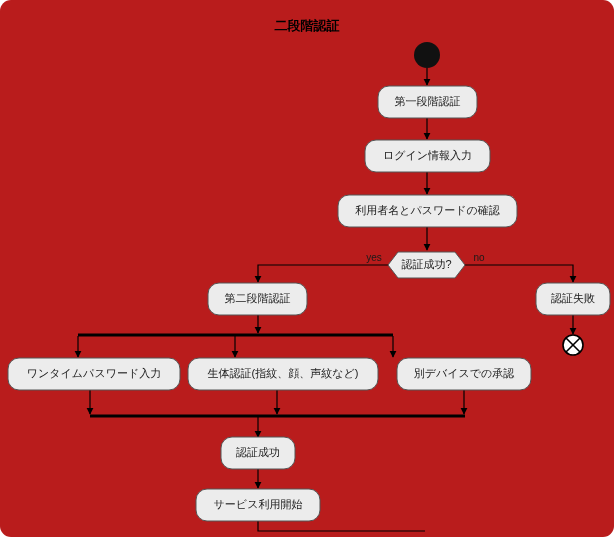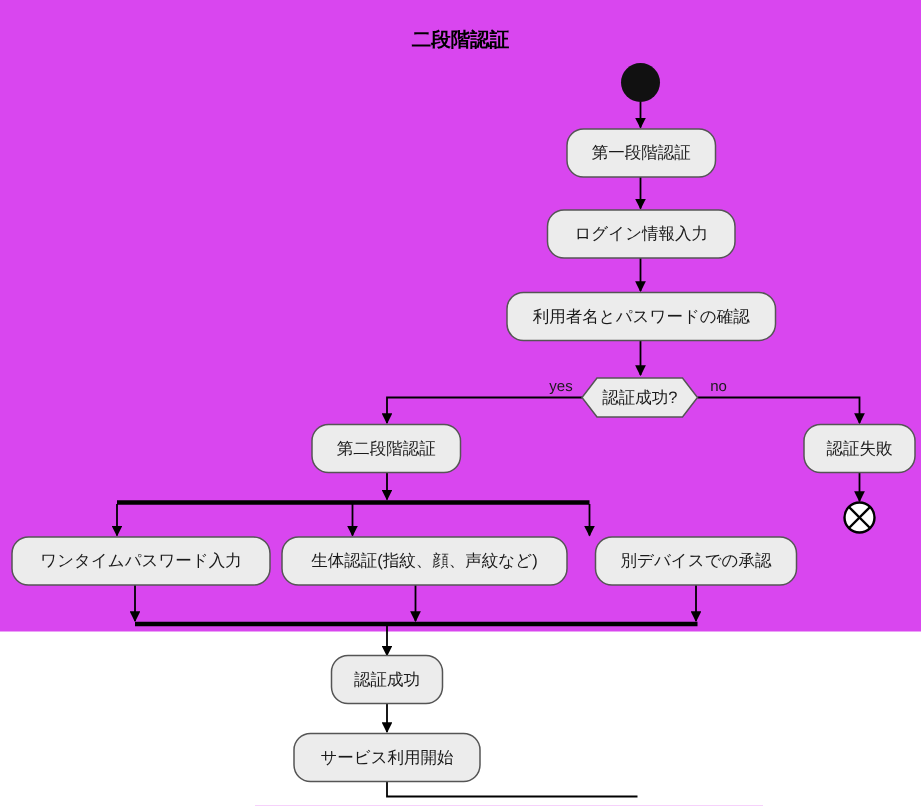--- a/index.html
+++ b/index.html
@@ -9,22 +9,23 @@
   }
   body {
     width: 614px;
     height: 537px;
     font-family: "Liberation Sans", "DejaVu Sans", sans-serif;
     overflow: hidden;
   }
   #diagram-root {
     position: relative;
     width: 614px;
-    height: 421px;
-    background: #d946ef;
+    height: 537px;
+    background: #b91c1c;
+    border-radius: 11px;
   }
   svg.flow {
     display: block;
     width: 614px;
     height: 537px;
   }
   .node-box {
     fill: #ECECEC;
     stroke: #555555;
     stroke-width: 1;

